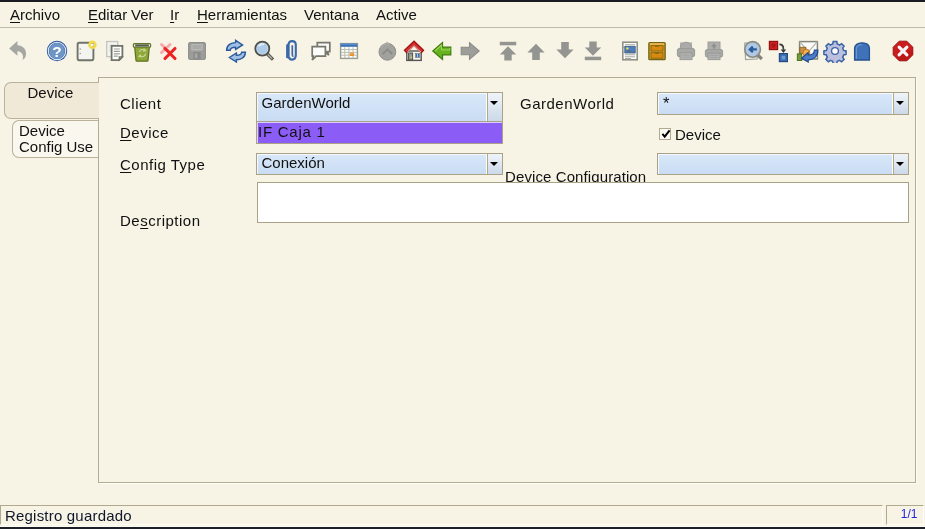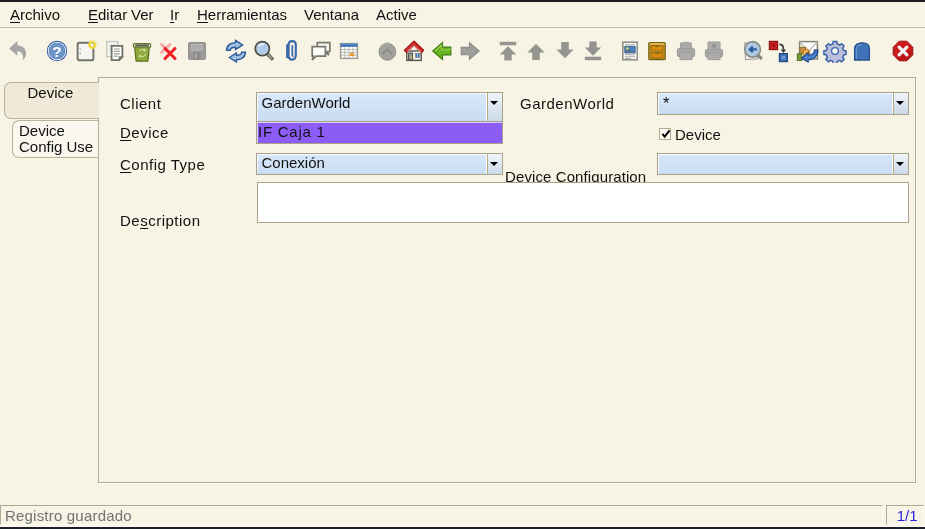--- a/index.html
+++ b/index.html
@@ -277,19 +277,19 @@
 <div class="abs fld" style="left:256.5px;top:182px;width:652px;height:41px;background:#fff;"></div>
 
 <div class="abs" style="left:659px;top:128px;width:12px;height:12px;box-sizing:border-box;border:1.5px solid #b2aa8c;background:#fdfcf7;">
 <svg width="12" height="12" viewBox="0 0 12 12" style="position:absolute;left:-0.5px;top:-1px;">
       <path d="M2.4 5.8 L4.7 8.6 L9.6 2.4" stroke="#000" stroke-width="2" fill="none"></path>
     </svg>
 </div>
 <div class="abs" style="left:675px;top:126.3px;font-size:15px;color:#111;">Device</div>
 
 <div class="abs scell" style="left:0px;top:505px;width:883px;height:20px;">
-  <span style="position:absolute;left:4px;top:1.4px;font-size:15px;letter-spacing:0.2px;color:#737373;">Registro guardado</span>
+  <span style="position:absolute;left:4px;top:1.4px;font-size:15px;letter-spacing:0.2px;color:#0f172a;">Registro guardado</span>
 </div>
 <div class="abs scell" style="left:886px;top:505px;width:38px;height:20px;">
-  <span style="position:absolute;right:5.5px;top:1.4px;font-size:15px;color:#2424e0;">1/1</span>
+  <span style="position:absolute;right:5.5px;top:1.4px;font-size:12px;color:#2424e0;">1/1</span>
 </div>
 <div class="abs" id="botwhite"></div>
 <div class="abs" id="botline"></div>
 
 </body></html>

